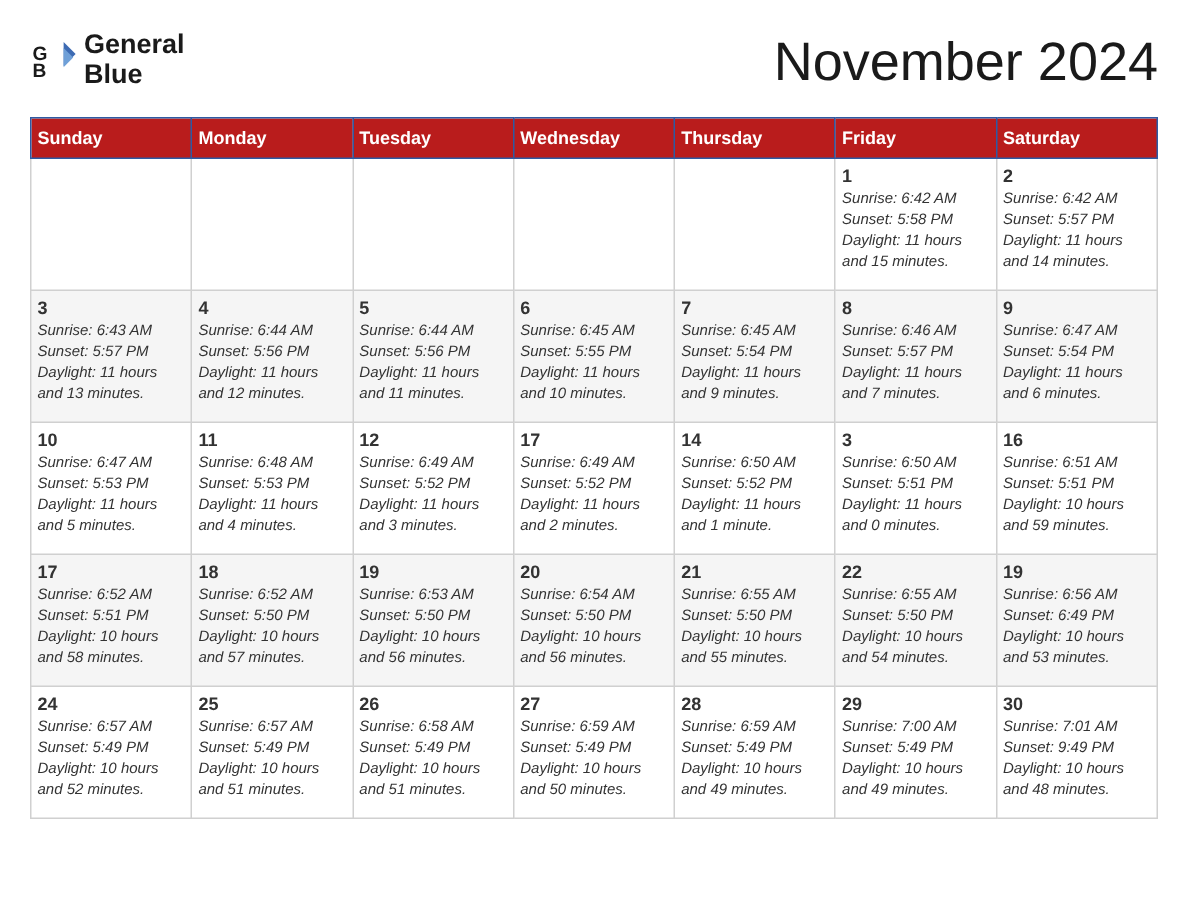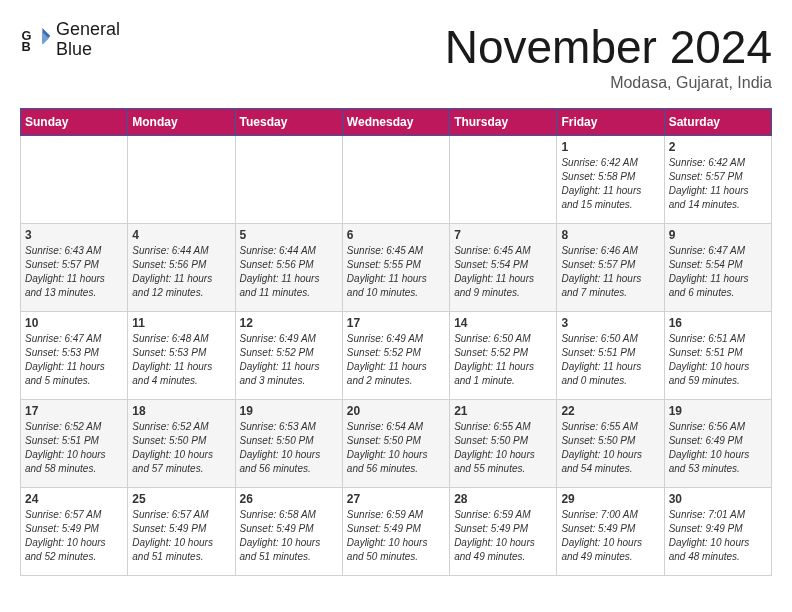--- a/index.html
+++ b/index.html
@@ -16,46 +16,46 @@
       align-items: flex-start;
       margin-bottom: 16px;
     }
     .logo {
       display: flex;
       align-items: center;
       gap: 4px;
     }
     .logo-text {
       font-size: 18px;
-      font-weight: normal;
+      font-weight: bold;
       color: #1a1a1a;
       line-height: 1.1;
     }
     .logo-text span { display: block; }
     .logo-icon {
       width: 32px;
       height: 32px;
     }
     .title-block { text-align: right; }
     .month-title {
-      font-size: 46px;
+      font-size: 36px;
       font-weight: normal;
       color: #1a1a1a;
     }
     .location {
       font-size: 16px;
       color: #555;
     }
     .calendar {
       width: 100%;
       border-collapse: collapse;
       table-layout: fixed;
     }
     .calendar th {
-      background: #be185d;
+      background: #b91c1c;
       color: #fff;
       font-size: 12px;
       font-weight: bold;
       padding: 6px 4px;
       text-align: left;
       border: 1px solid #2d5aa3;
     }
     .calendar td {
       border: 1px solid #d0d0d0;
       vertical-align: top;
@@ -96,21 +96,20 @@
       <polygon points="28,5 38,15 28,25" fill="#3d6bb3"></polygon>
       <polygon points="28,10 36,18 28,26" fill="#6fa0d8"></polygon>
     </svg>
     <div class="logo-text">
       <span>General</span>
       <span>Blue</span>
     </div>
   </div>
   <div class="title-block">
     <div class="month-title">November 2024</div>
-    <div class="location">Modasa, Gujarat, India</div>
   </div>
 </div>
 
 <table class="calendar">
   <thead>
     <tr>
     <th>Sunday</th>
         <th>Monday</th>
         <th>Tuesday</th>
         <th>Wednesday</th>

